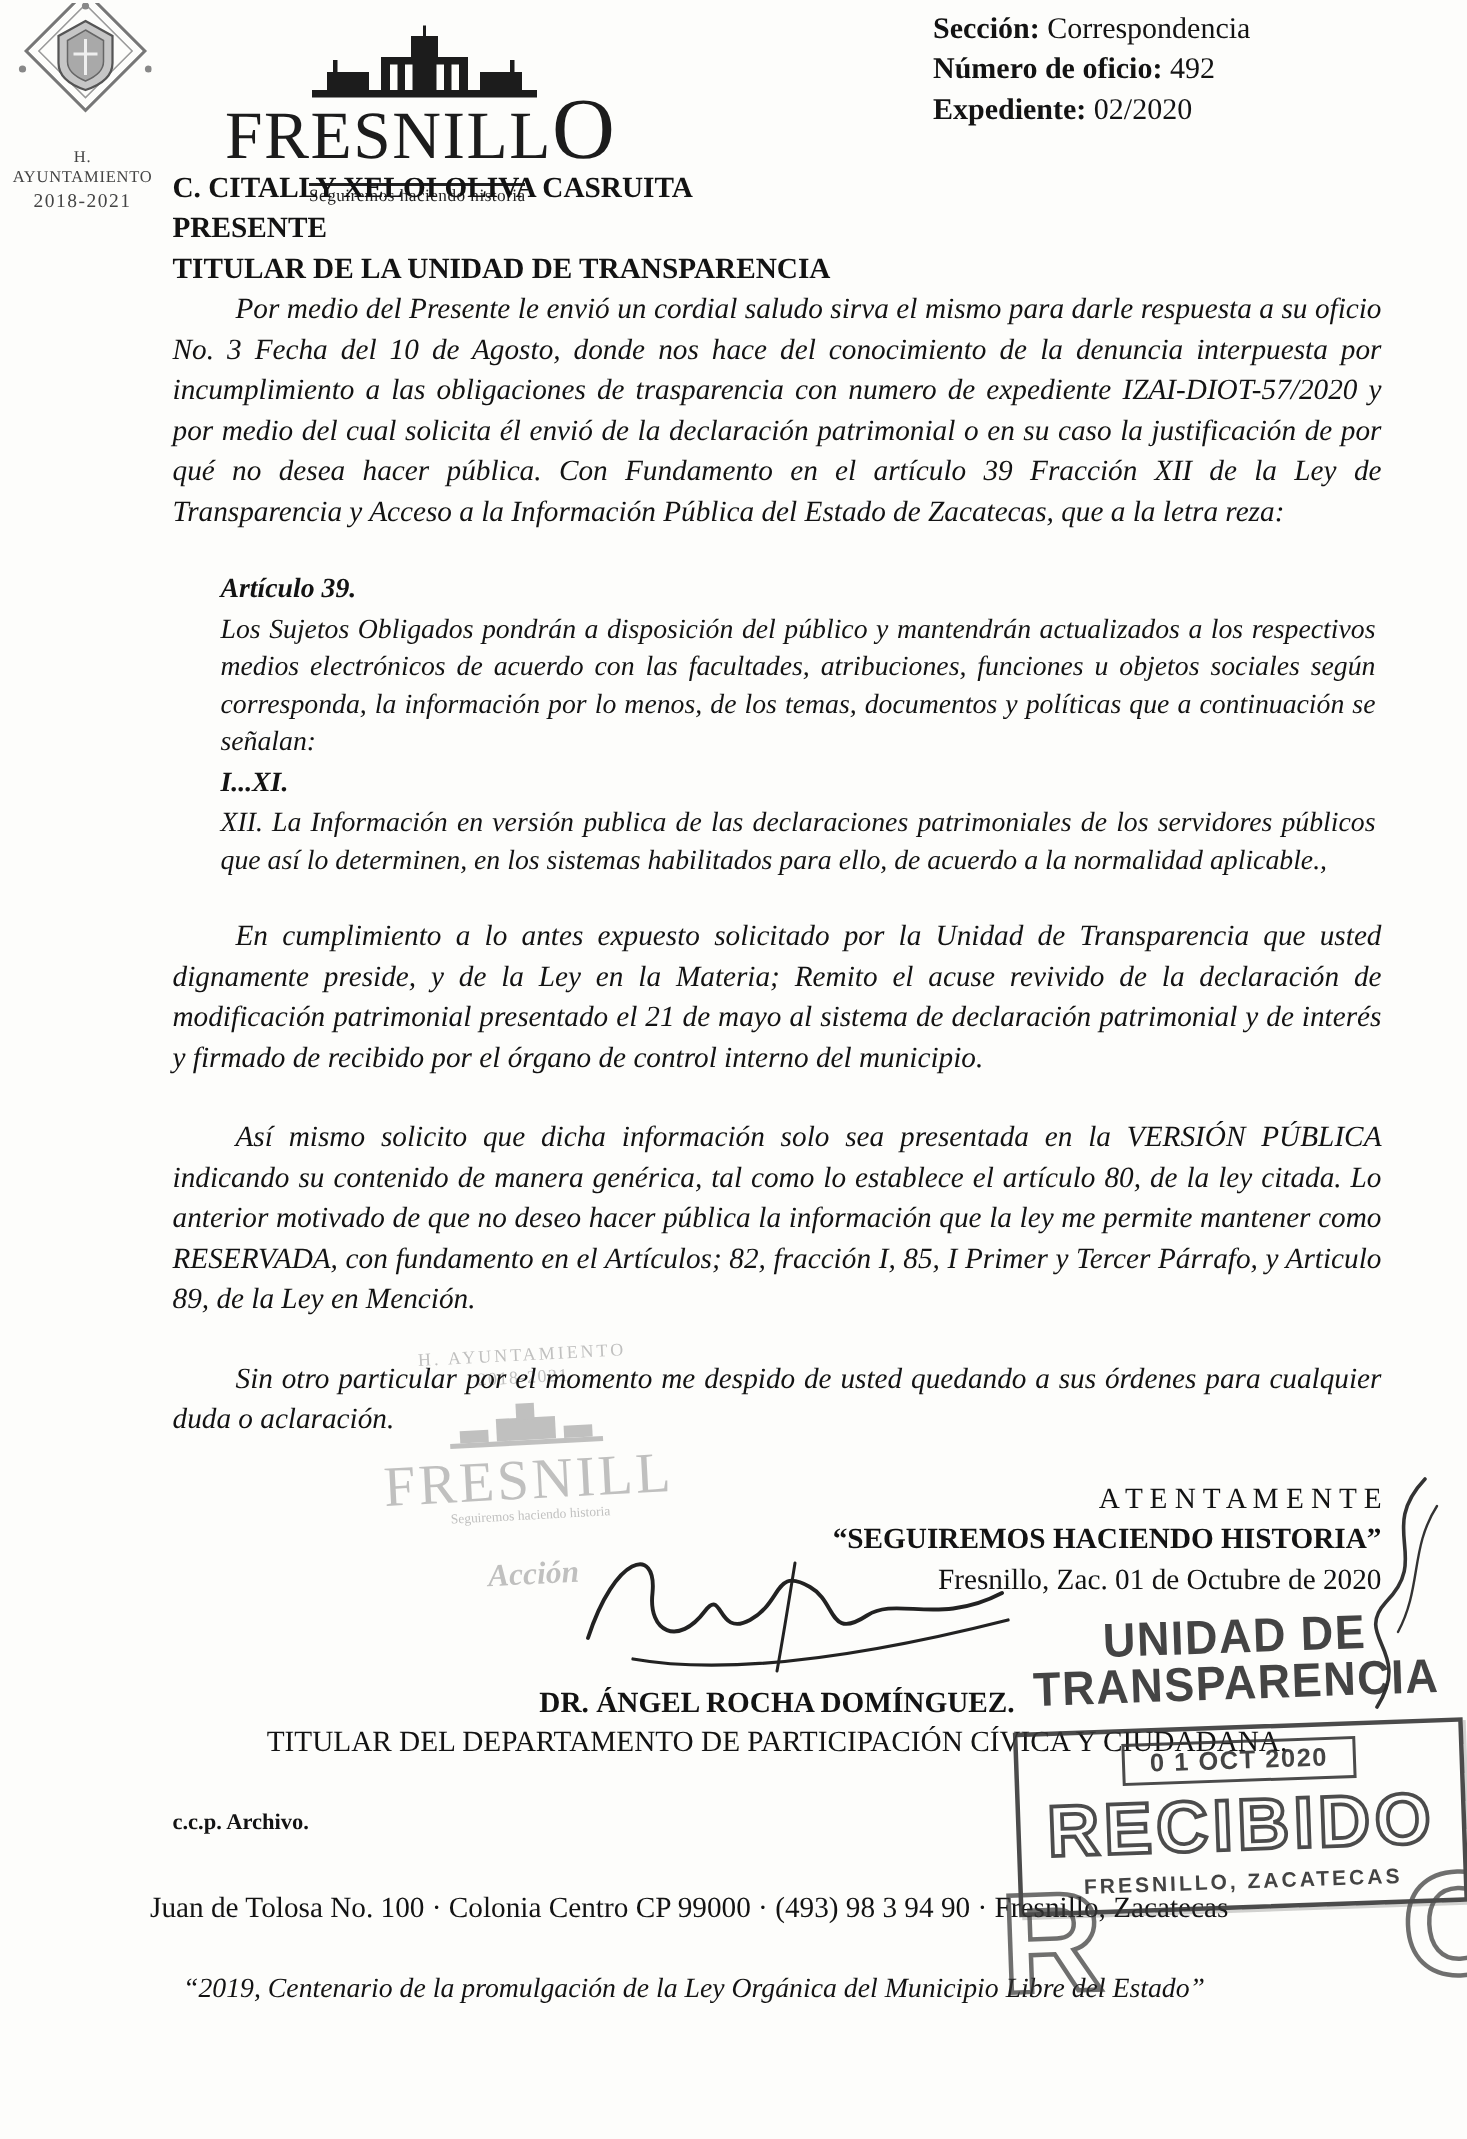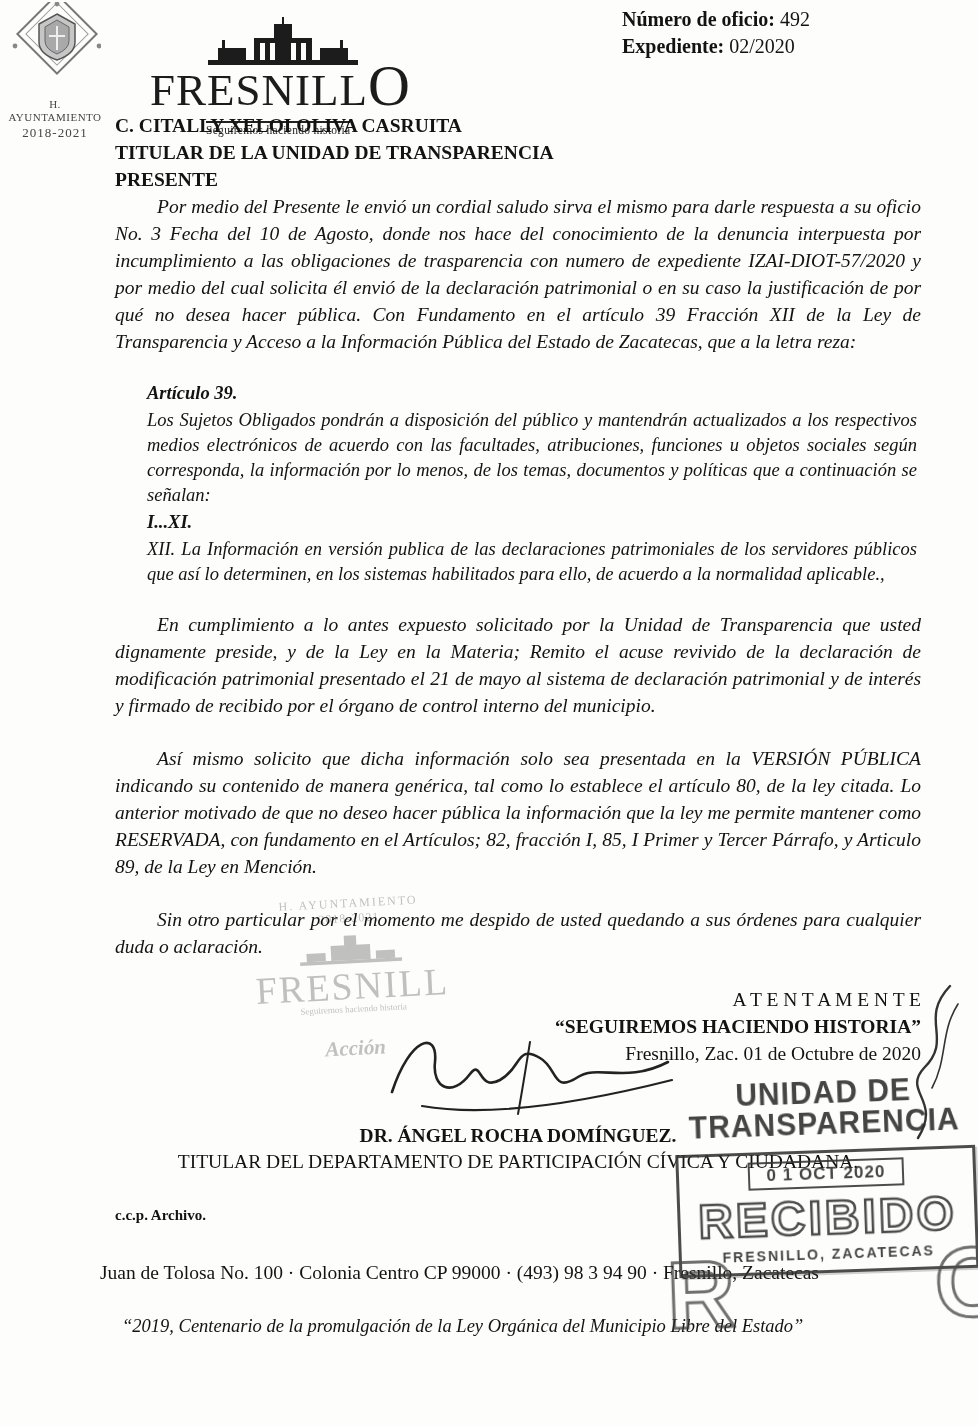--- a/index.html
+++ b/index.html
@@ -103,20 +103,21 @@
       <rect x="14" y="24" width="3" height="8" fill="#1c1c1c"></rect>
       <rect x="132" y="24" width="3" height="8" fill="#1c1c1c"></rect>
     </svg>
     <div class="logo-word">
       <span class="main">FRESNILL</span><span class="bigO">O</span>
     </div>
     <span class="logo-tagline">Seguiremos haciendo historia</span>
   </div>
 
   <div class="meta">
+    <div><b>Sección:</b><span> Correspondencia</span></div>
     <div><b>Número de oficio:</b><span> 492</span></div>
     <div><b>Expediente:</b><span> 02/2020</span></div>
   </div>
 
   <div class="watermark">
     <div class="wm-top">H. AYUNTAMIENTO</div>
     <div class="wm-years">2018-2021</div>
     <svg width="110" height="34" viewBox="0 0 150 50">
       <rect x="0" y="44" width="150" height="5" fill="#8f8f8f"></rect>
       <rect x="10" y="32" width="28" height="12" fill="#8f8f8f"></rect>
@@ -125,22 +126,22 @@
       <rect x="66" y="8" width="18" height="16" fill="#8f8f8f"></rect>
     </svg>
     <div class="wm-name">FRESNILL</div>
     <div class="wm-tag">Seguiremos haciendo historia</div>
     <div class="wm-accion">Acción</div>
   </div>
 
   <div class="content">
     <div class="addressee">
       <div>C. CITALLY XELOI OLIVA CASRUITA</div>
+      <div>PRESENTE</div>
       <div>TITULAR DE LA UNIDAD DE TRANSPARENCIA</div>
-      <div>PRESENTE</div>
     </div>
 
     <div class="body-text">
       <p>Por medio del Presente le envió un cordial saludo sirva el mismo para darle respuesta a su oficio No. 3 Fecha del 10 de Agosto, donde nos hace del conocimiento de la denuncia interpuesta por incumplimiento a las obligaciones de trasparencia con numero de expediente IZAI-DIOT-57/2020 y por medio del cual solicita él envió de la declaración patrimonial o en su caso la justificación de por qué no desea hacer pública. Con Fundamento en el artículo 39 Fracción XII de la Ley de Transparencia y Acceso a la Información Pública del Estado de Zacatecas, que a la letra reza:</p>
 
       <div class="quote">
         <p class="q-head">Artículo 39.</p>
         <p>Los Sujetos Obligados pondrán a disposición del público y mantendrán actualizados a los respectivos medios electrónicos de acuerdo con las facultades, atribuciones, funciones u objetos sociales según corresponda, la información por lo menos, de los temas, documentos y políticas que a continuación se señalan:</p>
         <p class="q-rom">I...XI.</p>
         <p>XII. La Información en versión publica de las declaraciones patrimoniales de los servidores públicos que así lo determinen, en los sistemas habilitados para ello, de acuerdo a la normalidad aplicable.,</p>

